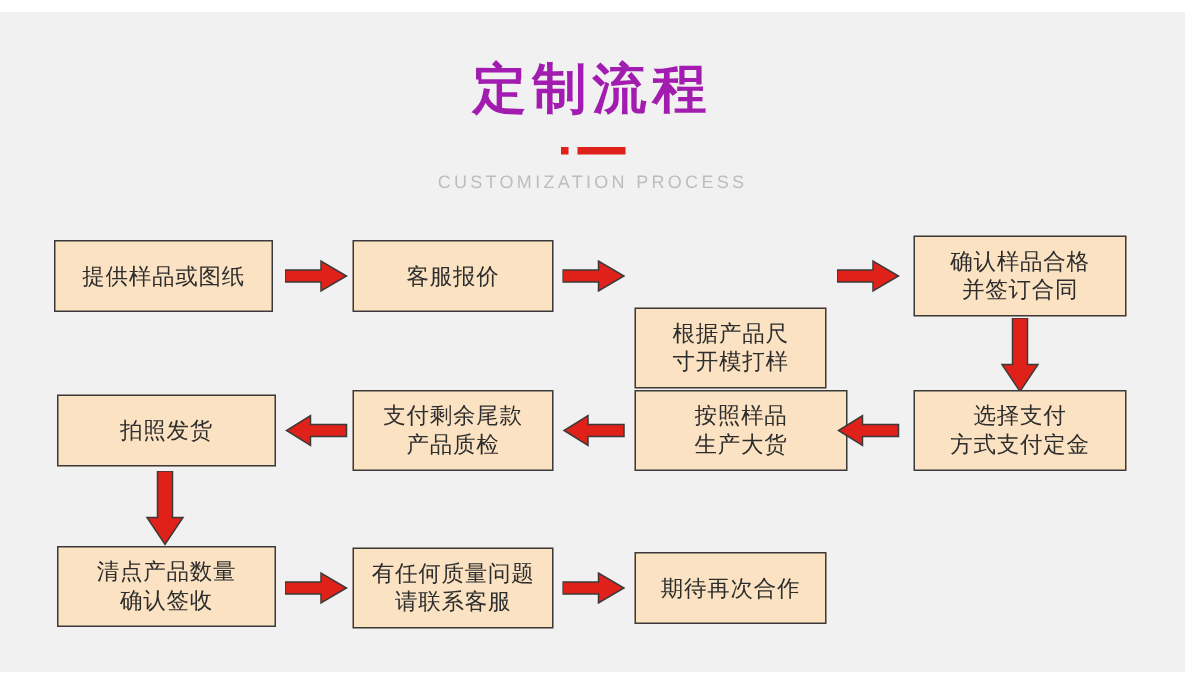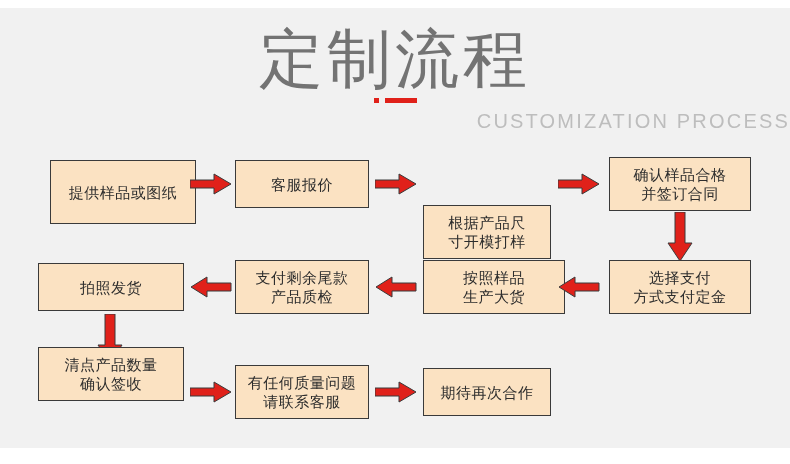--- a/index.html
+++ b/index.html
@@ -30,24 +30,24 @@
 
   
   .header {
     position: absolute;
     left: 0;
     top: 26px;
     width: 790px;
     text-align: center;
   }
   .title {
-    font-size: 64px;
+    font-size: 36px;
     line-height: 66px;
-    font-weight: normal;
-    color: #737373;
+    font-weight: bold;
+    color: #a21caf;
     letter-spacing: 4px;
     font-family: "Liberation Sans", "DejaVu Sans", sans-serif;
   }
   .divider {
     position: relative;
     height: 12px;
     width: 790px;
     margin-top: 2px;
   }
   .divider .dot {
@@ -61,26 +61,25 @@
   .divider .dash {
     position: absolute;
     left: 385px;
     top: 4px;
     width: 32px;
     height: 5px;
     background: #e0211a;
   }
   .subtitle {
     margin-top: 5px;
-    font-size: 20px;
+    font-size: 12px;
     line-height: 20px;
     color: #bdbdbd;
     letter-spacing: 2.2px;
     font-family: "Liberation Sans", "DejaVu Sans", sans-serif;
-    text-align: right;
   }
 
   
   .node {
     position: absolute;
     box-sizing: border-box;
     background: #fbe2c2;
     border: 1px solid #3a3a3a;
     color: #2d2d2d;
     font-size: 15px;
@@ -115,21 +114,21 @@
 
   <div class="header">
     <div class="title">定制流程</div>
     <div class="divider">
       <span class="dot"></span>
       <span class="dash"></span>
     </div>
     <div class="subtitle">CUSTOMIZATION PROCESS</div>
   </div>
 
-  <div class="node" style="left:50px; top:160px; width:146px; height:64px;">
+  <div class="node" style="left:36px; top:160px; width:146px; height:48px;">
     <span class="lines">
       <span class="l">提供样品或图纸</span>
     </span>
   </div>
 
   <div class="arrow" style="left:190px; top:173px; width:42px; height:22px;">
     <svg width="42" height="22" viewBox="0 0 42 22">
       <polygon points="0,7 24,7 24,1 41,11 24,21 24,15 0,15" fill="#e0211a" stroke="#3a3a3a" stroke-width="1"></polygon>
     </svg>
   </div>
@@ -216,21 +215,21 @@
       <span class="l">方式支付定金</span>
     </span>
   </div>
 
   <div class="arrow" style="left:96px; top:314px; width:28px; height:50px;">
     <svg width="28" height="50" viewBox="0 0 28 50">
       <polygon points="9,0 19,0 19,31 26,31 14,49 2,31 9,31" fill="#e0211a" stroke="#3a3a3a" stroke-width="1"></polygon>
     </svg>
   </div>
 
-  <div class="node" style="left:38px; top:347px; width:146px; height:54px;justify-content:center;">
+  <div class="node" style="left:38px; top:364px; width:146px; height:54px;justify-content:center;">
     <span class="lines">
       <span class="l">清点产品数量</span>
       <span class="l">确认签收</span>
     </span>
   </div>
 
   <div class="arrow" style="left:190px; top:381px; width:42px; height:22px;">
     <svg width="42" height="22" viewBox="0 0 42 22">
       <polygon points="0,7 24,7 24,1 41,11 24,21 24,15 0,15" fill="#e0211a" stroke="#3a3a3a" stroke-width="1"></polygon>
     </svg>

